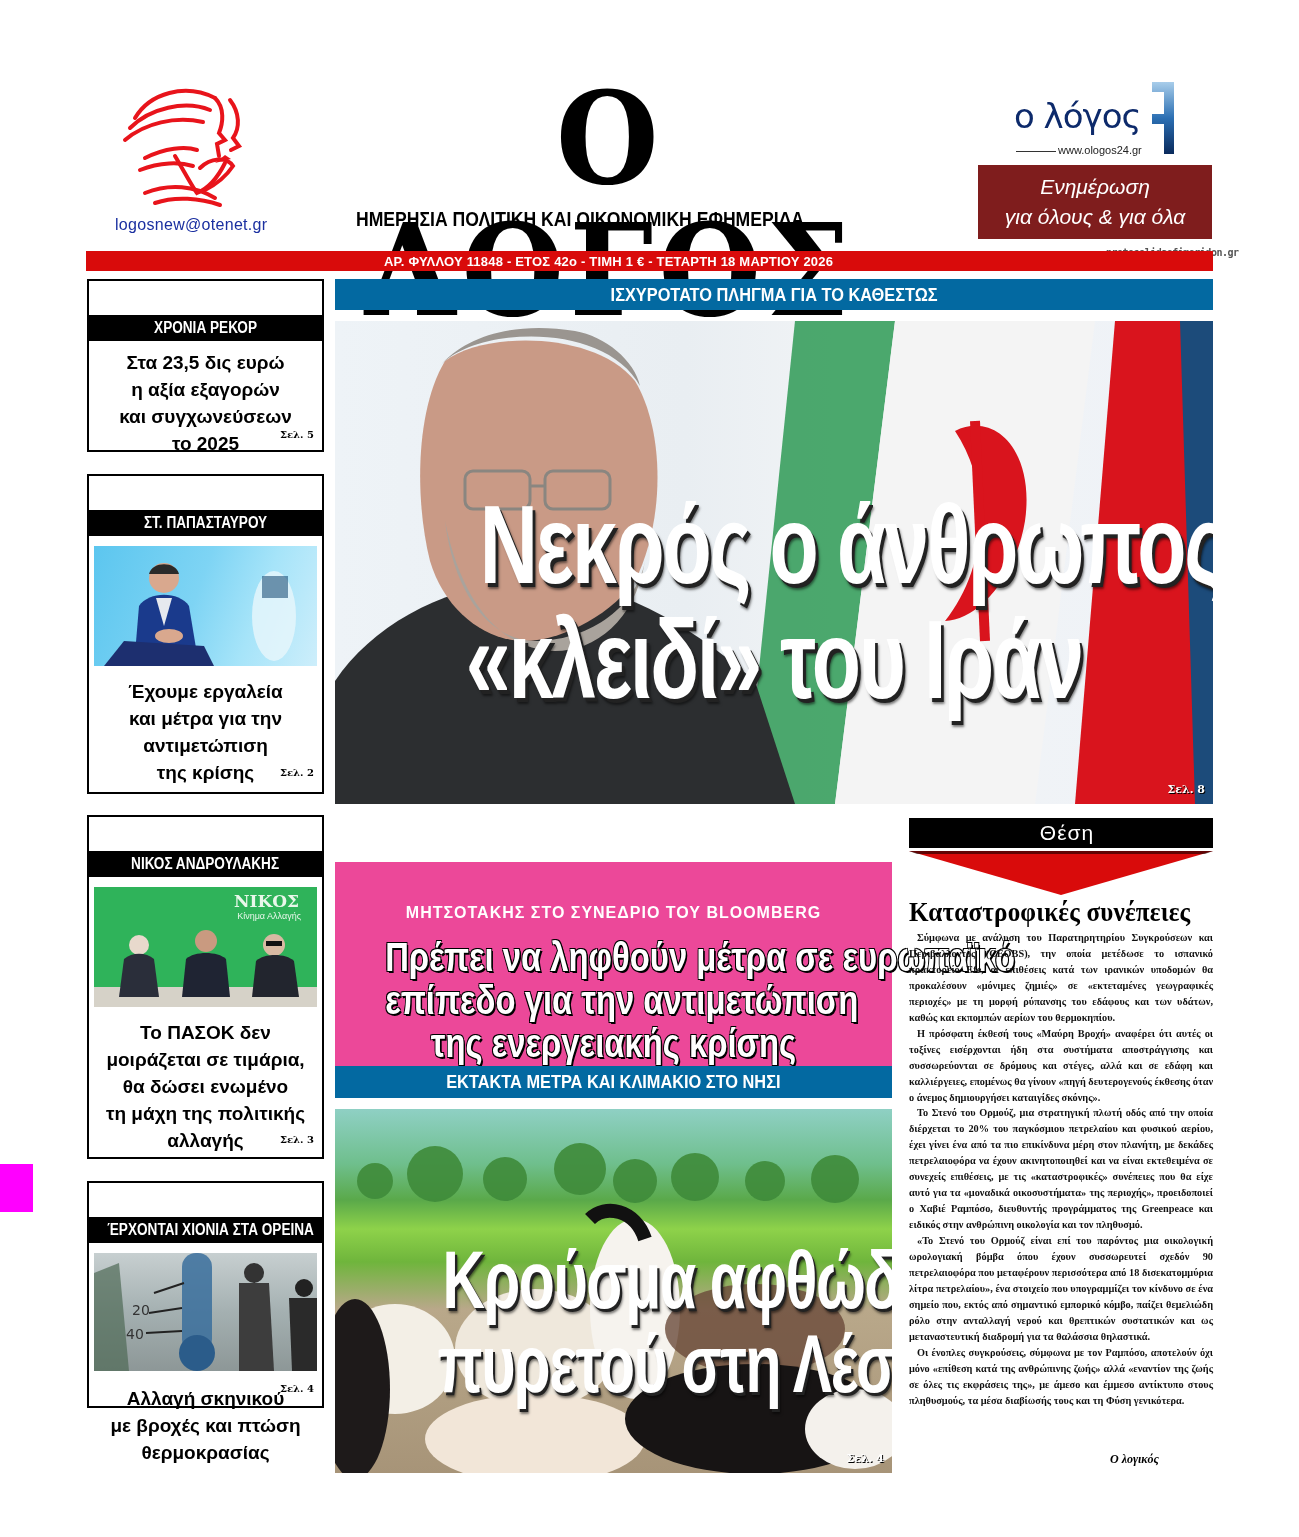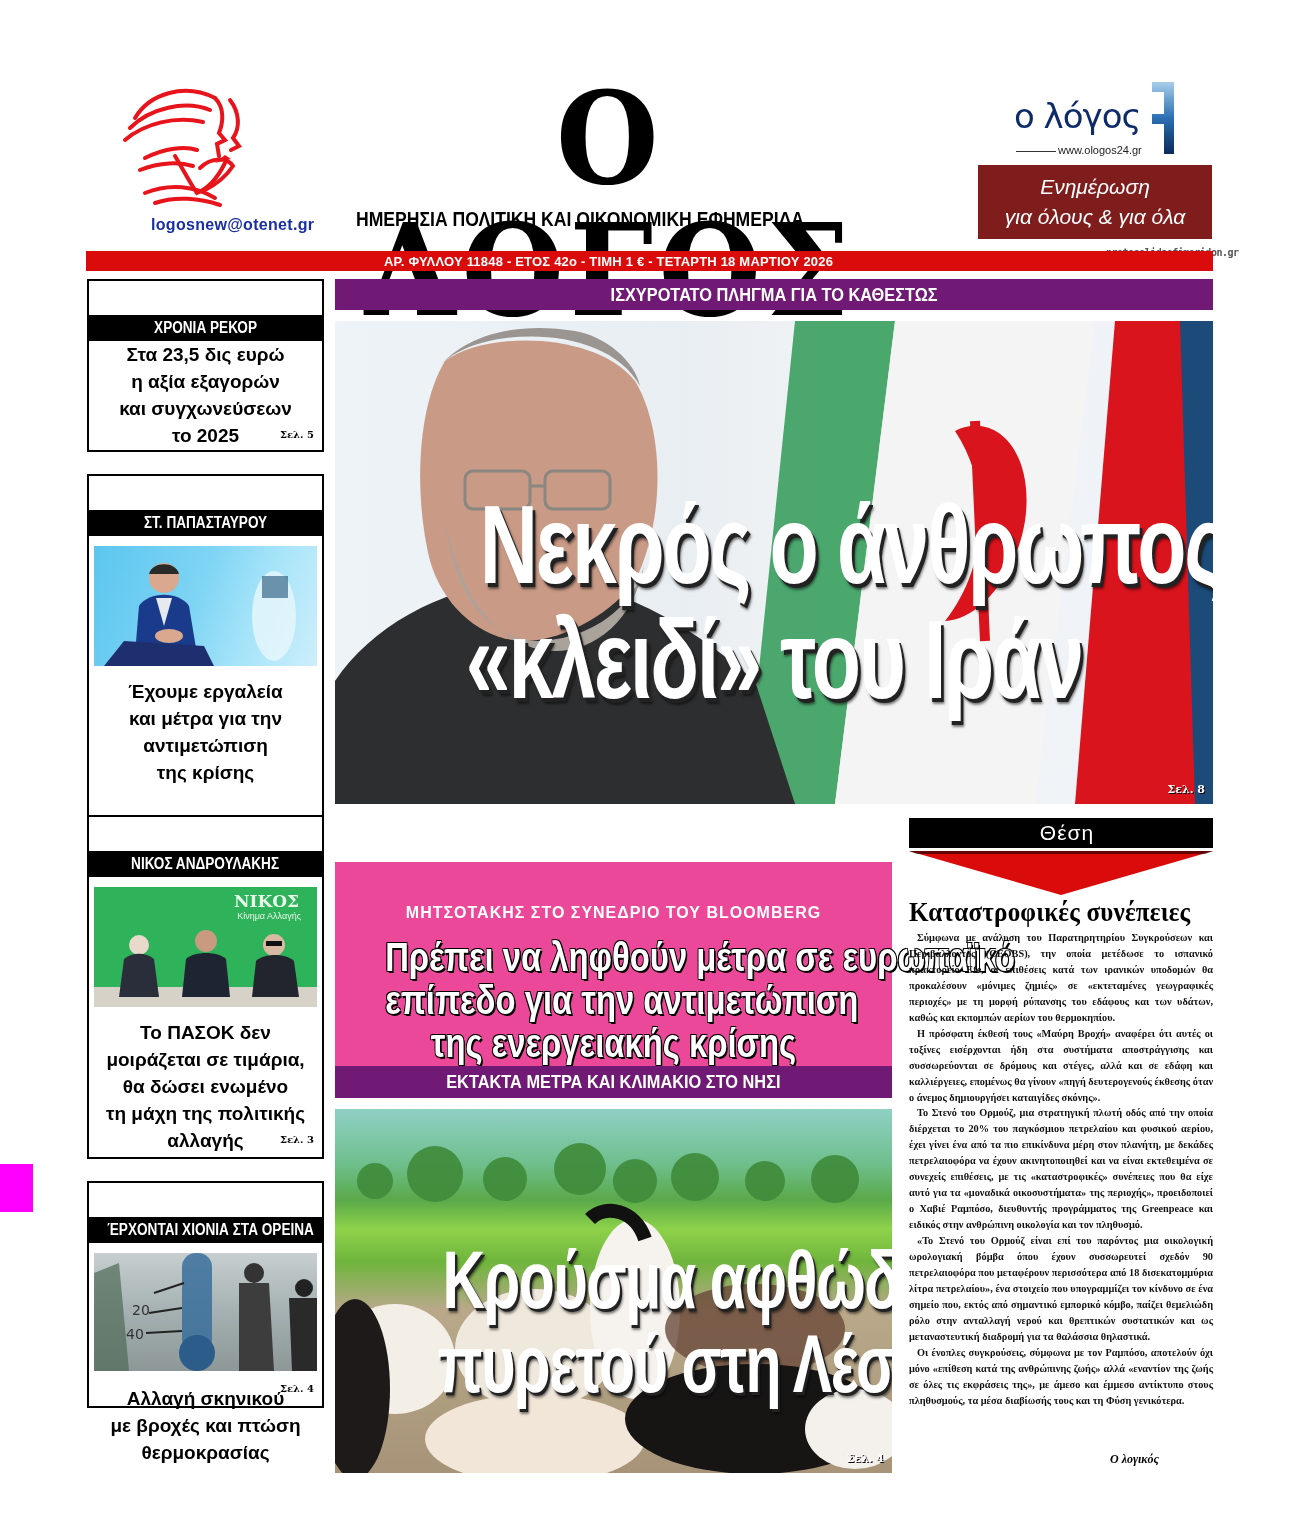--- a/index.html
+++ b/index.html
@@ -3,21 +3,21 @@
 <meta charset="utf-8">
 <style>
   * { box-sizing: border-box; margin: 0; padding: 0; }
   html, body { width: 1299px; height: 1537px; background: #fff; overflow: hidden; }
   body { position: relative; font-family: "Liberation Sans", sans-serif; color: #000; }
 
   .abs { position: absolute; }
 
   
   .logo-emblem { left: 115px; top: 78px; width: 140px; height: 130px; }
-  .logo-email { left: 115px; top: 216px; width: 180px; font-size: 16px; font-weight: bold; color: #1a2fa0; letter-spacing: 0.3px; margin-left: 36px; }
+  .logo-email { left: 115px; top: 216px; width: 180px; font-size: 16px; font-weight: normal; color: #1a2fa0; letter-spacing: 0.3px; }
   .masthead-title { left: 330px; top: 72px; width: 560px; height: 132px; text-align: center;
     font-family: "DejaVu Serif", serif; font-weight: bold; font-size: 128px; line-height: 132px;
     letter-spacing: 6px; transform: scaleX(0.92); transform-origin: center; }
   .masthead-sub { left: 338px; top: 208px; width: 550px; text-align: center; font-size: 20px; font-weight: bold;
     transform: scaleX(0.88); transform-origin: left; white-space: nowrap; }
   .ol24-text { left: 1014px; top: 96px; font-size: 34px; color: #0d2a6b; font-family: "DejaVu Sans", sans-serif; letter-spacing: -1px; }
   .ol24-url { left: 1058px; top: 144px; font-size: 11px; color: #222; }
   .ol24-line { left: 1016px; top: 151px; width: 40px; height: 1px; background: #333; }
   .ol24-mark { left: 1150px; top: 80px; width: 26px; height: 74px; }
 
@@ -36,21 +36,21 @@
   .side-body { text-align: center; font-size: 19px; font-weight: bold; line-height: 27px; padding: 0 4px; }
   .side-page { position: absolute; right: 8px; font-size: 10px; font-weight: bold; font-family: "DejaVu Serif", serif; }
   .side-photo { margin: 10px 5px 0 5px; height: 120px; overflow: hidden; position: relative; }
 
   
   .ph-papast { background: linear-gradient(110deg, #5cc6ef 0%, #7ed4f4 45%, #a6e4f9 70%, #cdeefb 100%); }
   .ph-pasok { background: #2fb35a; }
   .ph-snow { background: linear-gradient(180deg, #c7cfd0 0%, #a4b0b1 50%, #8d9797 100%); }
 
   
-  .black-bar { background: #701a75; color: #fff; text-align: center; font-weight: bold; white-space: nowrap; }
+  .black-bar { background: #0369a1; color: #fff; text-align: center; font-weight: bold; white-space: nowrap; }
   .black-bar span { display: inline-block; transform: scaleX(0.86); }
 
   .hero { left: 335px; top: 321px; width: 878px; height: 483px; overflow: hidden;
     background: linear-gradient(90deg, #eef3f7 0%, #e9eef2 40%, #f2f4f6 60%, #eef2f7 100%); }
   .hero-headline { position: absolute; left: 0; width: 100%; text-align: center; color: #fff;
     font-weight: bold; font-size: 112px; line-height: 112px; white-space: nowrap;
     text-shadow: 4px 4px 0 #222, 5px 6px 3px rgba(0,0,0,0.5); letter-spacing: -3px; }
   .hero-headline span { display: inline-block; transform: scaleX(0.72); }
   .page-ref-light { position: absolute; color: #fff; font-size: 11px; font-weight: bold; font-family: "DejaVu Serif", serif;
     text-shadow: 1px 1px 0 #000; }
@@ -128,30 +128,30 @@
   <div>Ενημέρωση</div>
   <div>για όλους &amp; για όλα</div>
 </div>
 <div class="abs site-credit">protoselidaefimeridon.gr</div>
 
 <div class="abs issue-bar"></div>
 <div class="abs issue-text">ΑΡ. ΦΥΛΛΟΥ 11848 - ΕΤΟΣ 42ο - ΤΙΜΗ 1 € - ΤΕΤΑΡΤΗ 18 ΜΑΡΤΙΟΥ 2026</div>
 
 <div class="abs side-box" style="left:87px; top:279px; width:237px; height:173px;">
   <div class="side-head"><span>ΧΡΟΝΙΑ ΡΕΚΟΡ</span></div>
-  <div class="side-body" style="padding-top:0;">
+  <div class="side-body" style="padding-top:8px;">
     <div>Στα 23,5 δις ευρώ</div>
     <div>η αξία εξαγορών</div>
     <div>και συγχωνεύσεων</div>
     <div>το 2025</div>
   </div>
   <div class="side-page" style="bottom:10px;">Σελ. 5</div>
 </div>
 
-<div class="abs side-box" style="left:87px; top:474px; width:237px; height:376px;">
+<div class="abs side-box" style="left:87px; top:474px; width:237px; height:320px;">
   <div class="side-head"><span>ΣΤ. ΠΑΠΑΣΤΑΥΡΟΥ</span></div>
   <div class="side-photo ph-papast">
     <svg width="225" height="120" viewBox="0 0 225 120">
       <ellipse cx="180" cy="70" rx="22" ry="45" fill="#e9f6fb" opacity="0.8"></ellipse>
       <rect x="168" y="30" width="26" height="22" fill="#20527a" opacity="0.6"></rect>
       <path d="M40 120 L45 60 C55 45,85 45,95 60 L105 120 Z" fill="#1a3a8c"></path>
       <path d="M62 52 L70 80 L78 52 Z" fill="#e6e9ee"></path>
       <circle cx="70" cy="32" r="15" fill="#d9a88e"></circle>
       <path d="M55 28 C58 15,82 15,85 28 Z" fill="#2a2a2a"></path>
       <path d="M10 120 L30 95 L110 100 L120 120 Z" fill="#1d2f6f"></path>

